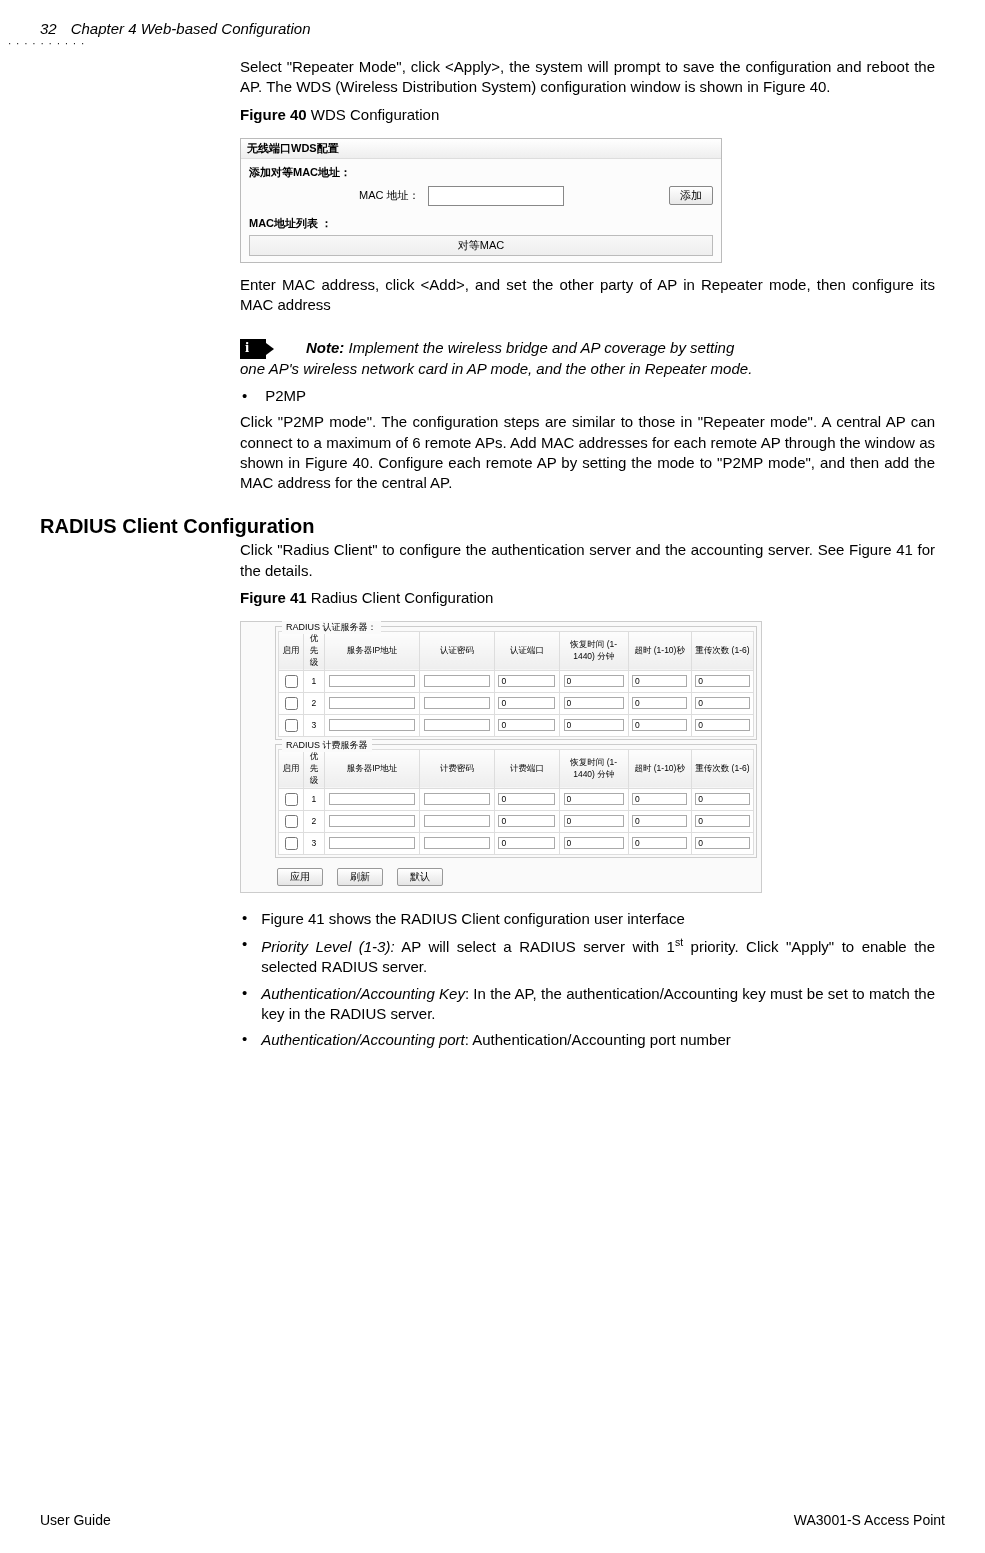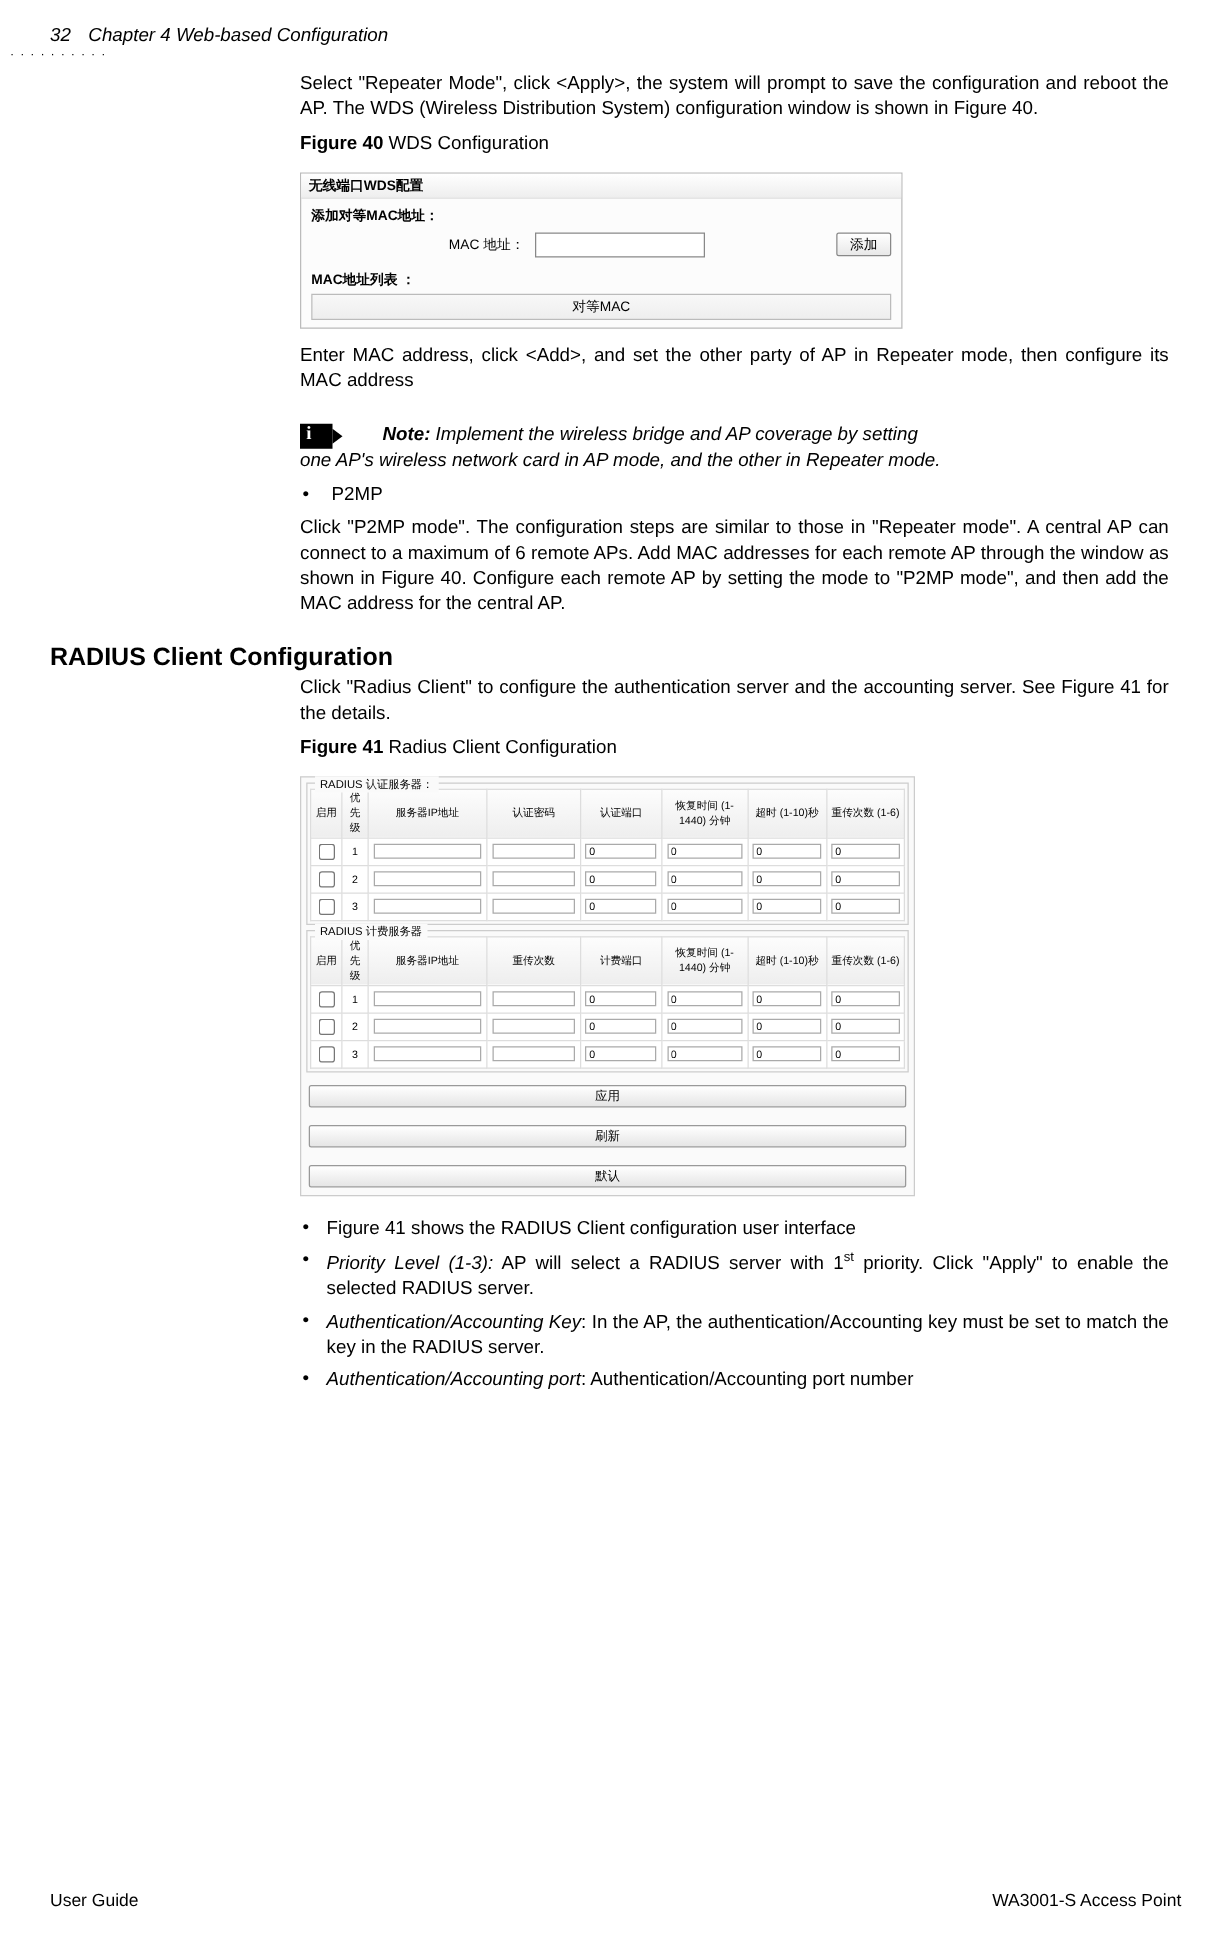--- a/index.html
+++ b/index.html
@@ -152,20 +152,21 @@
     margin-top: 4px;
     font-size: 11px;
   }
   
   .fig41-box {
     width: 490px;
     border: 1px solid #ccc;
     font-size: 9px;
     background: #fafafa;
     margin-bottom: 16px;
+    padding-left: 30px;
   }
   .fig41-group {
     border: 1px solid #ccc;
     margin: 4px;
     padding: 4px 2px 2px 2px;
     position: relative;
   }
   .fig41-legend {
     position: absolute;
     top: -6px;
@@ -194,21 +195,20 @@
     height: 12px;
     width: 95%;
     box-sizing: border-box;
     font-size: 8.5px;
   }
   .fig41-ck { }
   .fig41-btns {
     display: flex;
     gap: 14px;
     padding: 6px;
-    flex-direction: column;
   }
   .fig41-btns button {
     font-size: 10px;
     padding: 1px 12px;
     border: 1px solid #999;
     background: linear-gradient(#fff,#e5e5e5);
     border-radius: 2px;
   }
 </style>
 </head>
@@ -322,21 +322,21 @@
       </div>
 
       <div class="fig41-group">
         <span class="fig41-legend">RADIUS 计费服务器</span>
         <table class="fig41-tbl">
           <tbody>
               <tr>
             <th>启用</th>
             <th>优先级</th>
             <th style="width:90px;">服务器IP地址</th>
-            <th style="width:70px;">重传次数</th>
+            <th style="width:70px;">计费密码</th>
             <th style="width:60px;">计费端口</th>
             <th>恢复时间 (1-1440) 分钟</th>
             <th>超时 (1-10)秒</th>
             <th>重传次数 (1-6)</th>
           </tr>
           <tr>
                 <td><input type="checkbox" class="fig41-ck" style=""></td>
                 <td>1</td>
                 <td><input class="fig41-inp" style=""></td>
                 <td><input class="fig41-inp" style=""></td>

